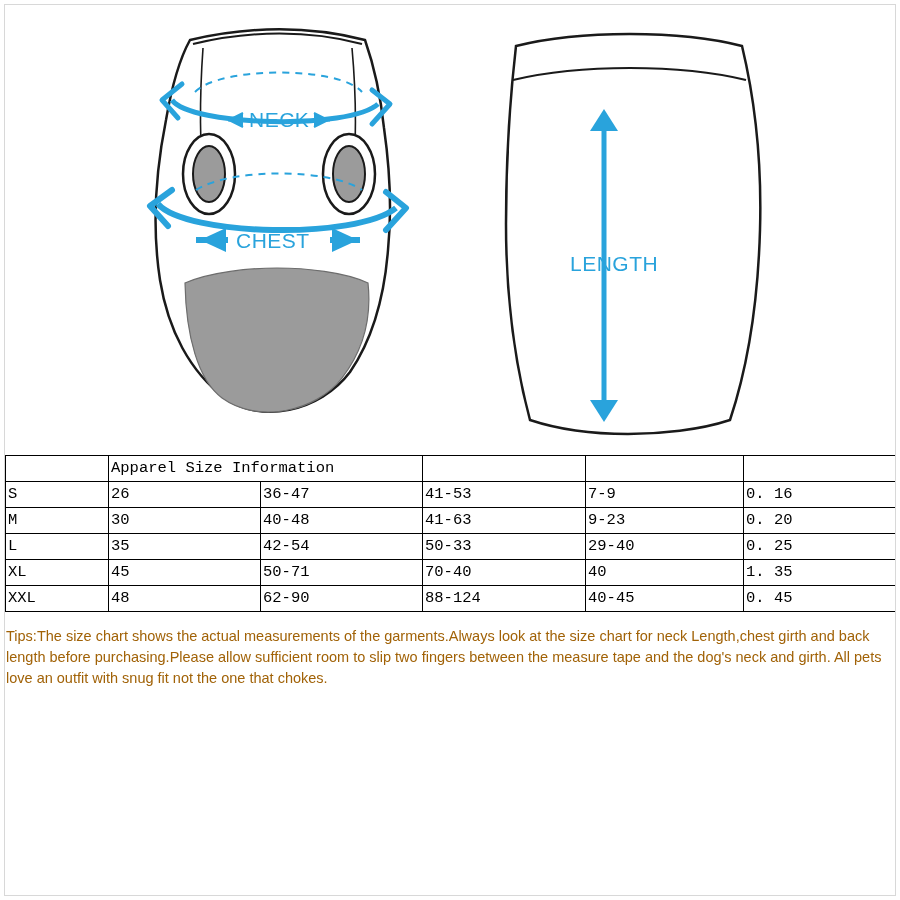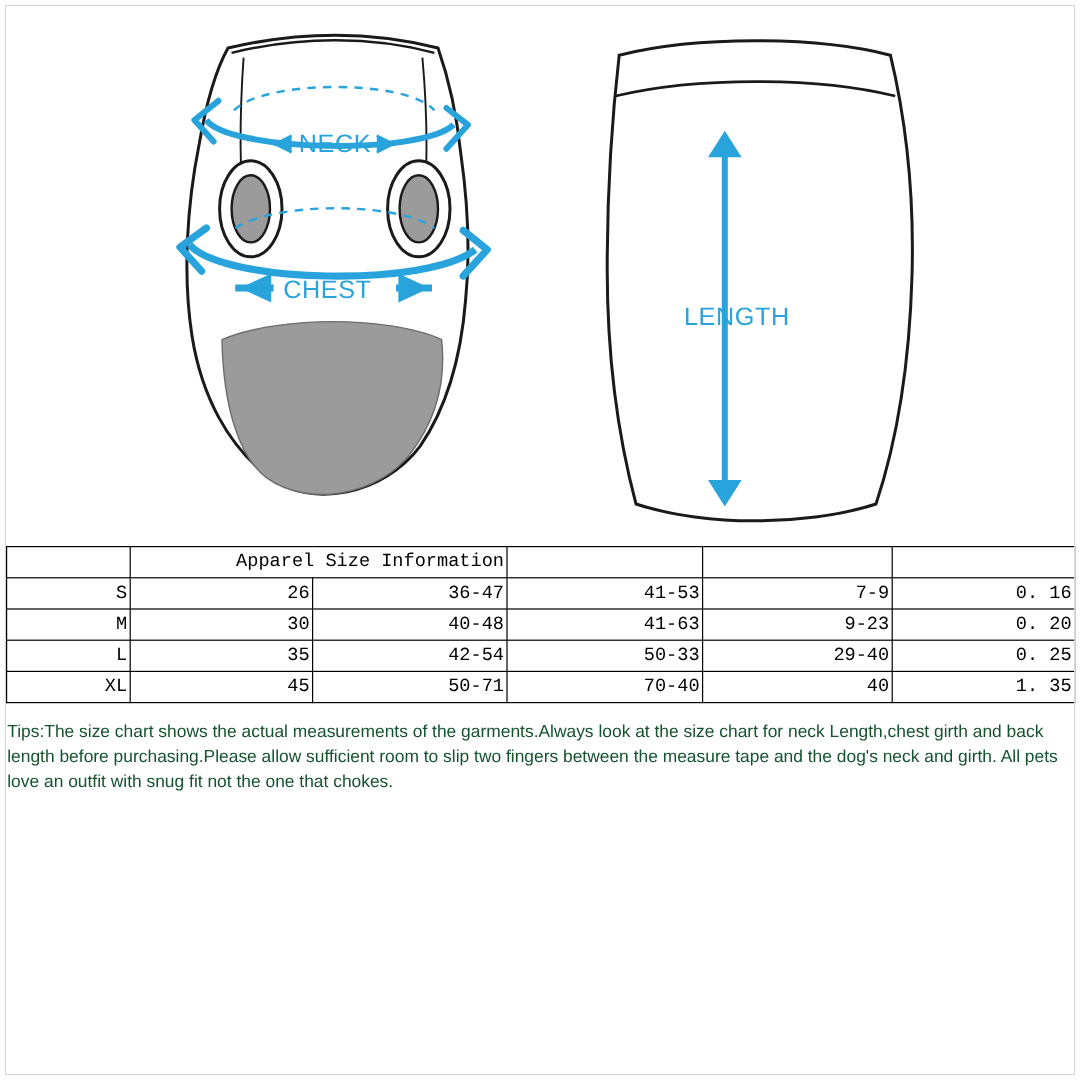--- a/index.html
+++ b/index.html
@@ -35,38 +35,38 @@
     width: 890px;
     margin: 0 5px;
     table-layout: fixed;
   }
   table.size-table td {
     border: 1px solid #000;
     height: 26px;
     font-family: "Liberation Mono", monospace;
     font-size: 15.5px;
     color: #000;
-    text-align: right;
+    text-align: left;
     padding: 0 2px;
     line-height: 1.15;
   }
   td.lefty { text-align: left; padding-left: 6px; }
   .col-size  { width: 103px; }
   .col-len   { width: 152px; }
   .col-neck  { width: 162px; }
   .col-chest { width: 163px; }
   .col-dw    { width: 158px; }
   .col-iw    { width: 152px; }
 
   .tips {
     margin: 14px 6px 0 6px;
     font-family: "Liberation Sans", sans-serif;
     font-size: 14.5px;
     line-height: 1.45;
-    color: #14532d;
+    color: #a16207;
     width: 880px;
   }
   .outer-frame {
     position: absolute;
     left: 4px; top: 4px;
     width: 892px; height: 892px;
     border: 1px solid #d8d8d8;
     pointer-events: none;
   }
 </style>
@@ -189,18 +189,26 @@
         <td>0. 25</td>
       </tr>
       <tr>
         <td class="lefty">XL</td>
         <td>45</td>
         <td>50-71</td>
         <td>70-40</td>
         <td>40</td>
         <td>1. 35</td>
       </tr>
+      <tr>
+        <td class="lefty">XXL</td>
+        <td>48</td>
+        <td>62-90</td>
+        <td>88-124</td>
+        <td>40-45</td>
+        <td>0. 45</td>
+      </tr>
     </tbody>
   </table>
 
   <p class="tips">Tips:The size chart shows the actual measurements of the garments.Always look at the size chart for neck Length,chest girth and back length before purchasing.Please allow sufficient room to slip two fingers between the measure tape and the dog's neck and girth. All pets love an outfit with snug fit not the one that chokes.</p>
 
 </div>
 
 </body></html>

